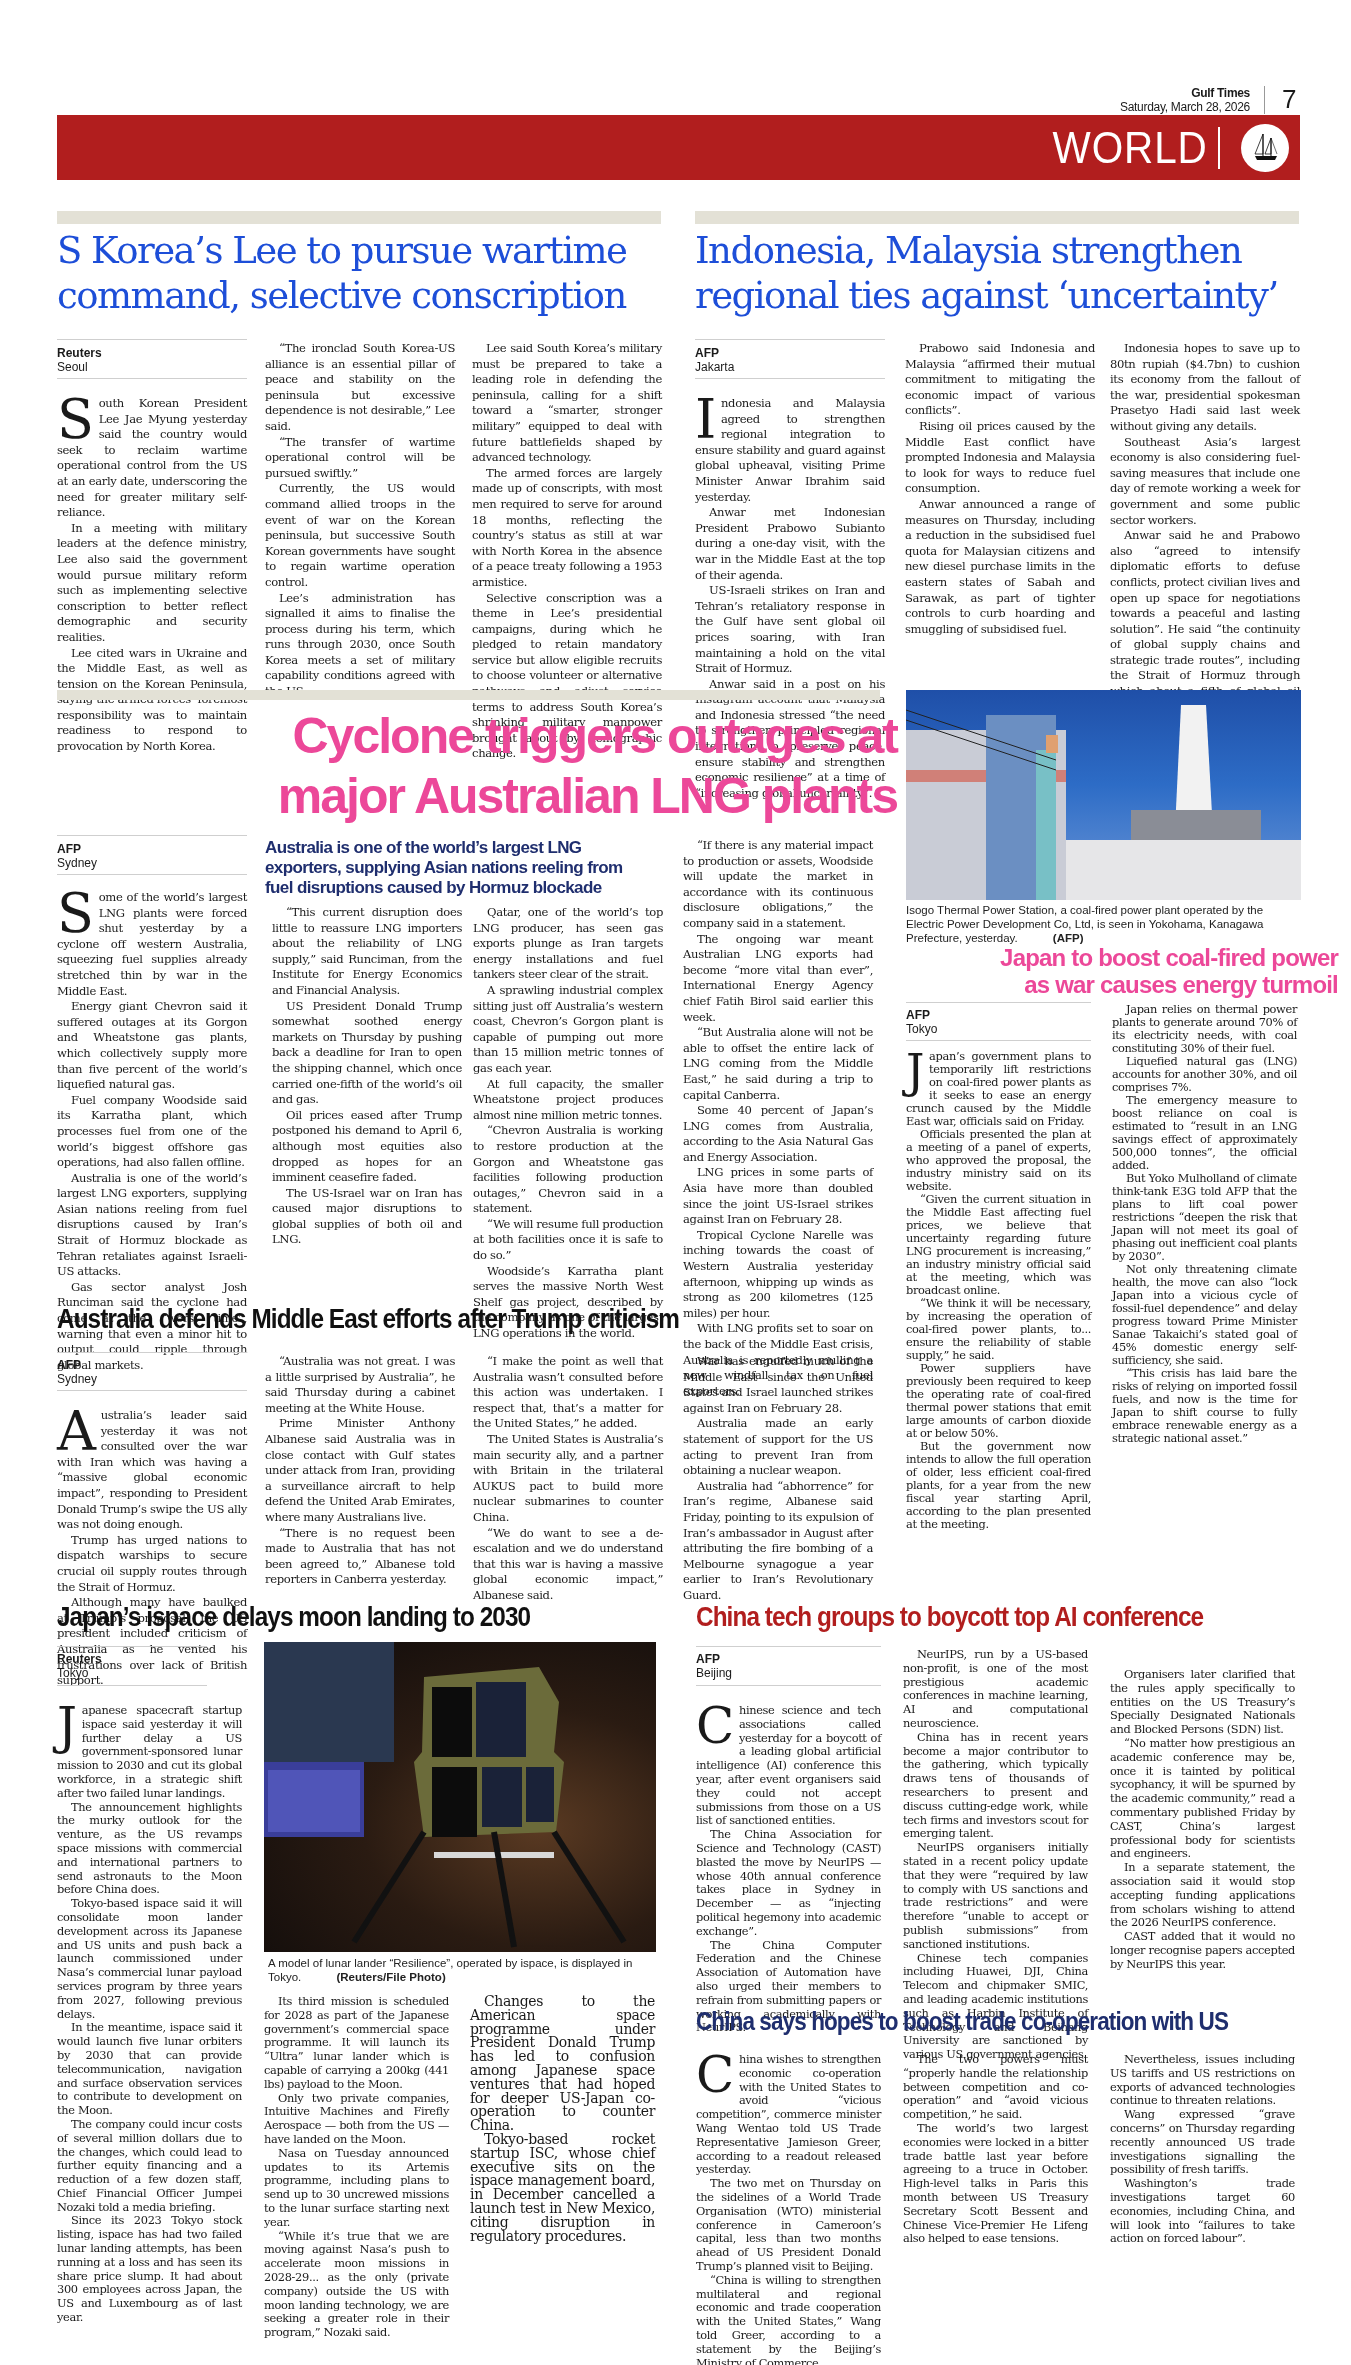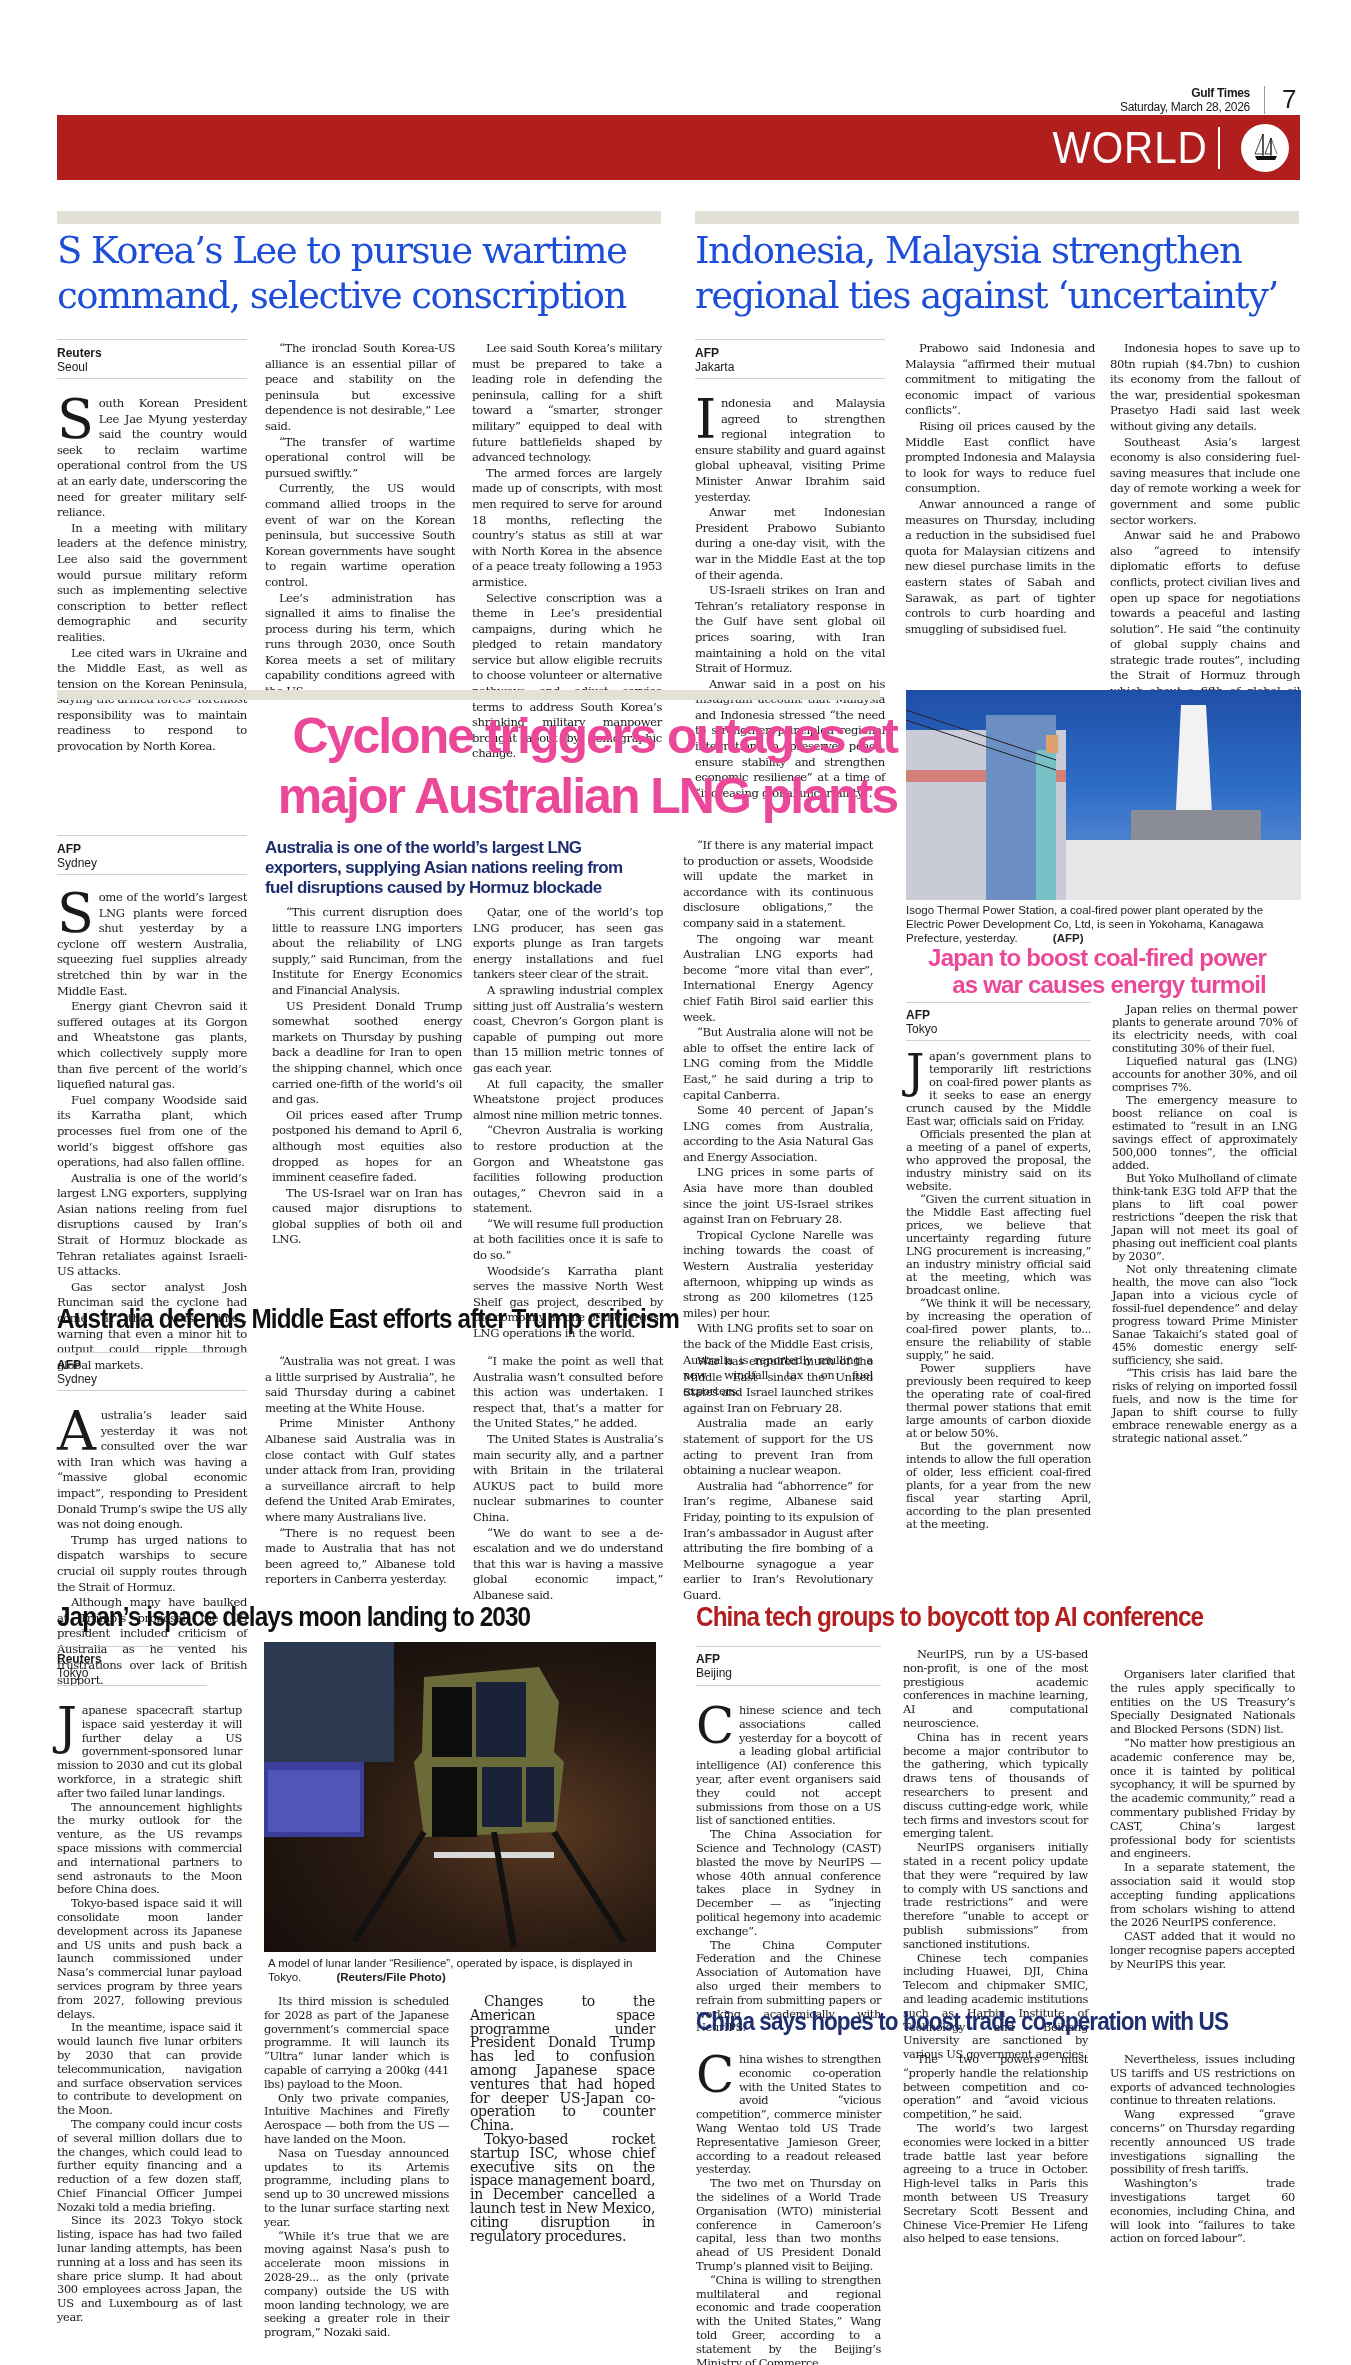--- a/index.html
+++ b/index.html
@@ -182,21 +182,21 @@
     <rect x="225" y="120" width="130" height="90" fill="#8a8d96"></rect>
     <rect x="160" y="150" width="235" height="60" fill="#e6e6e8"></rect>
     <line x1="0" y1="20" x2="150" y2="70" stroke="#222" stroke-width="1"></line>
     <line x1="0" y1="30" x2="150" y2="80" stroke="#222" stroke-width="1"></line>
   </svg>
 </div>
 <div class="abs caption" style="left:906px; top:903px; width:395px;">
   <span>Isogo Thermal Power Station, a coal-fired power plant operated by the Electric Power Development Co, Ltd, is seen in Yokohama, Kanagawa Prefecture, yesterday.</span>
   <b>(AFP)</b>
 </div>
-<div class="abs hl-serif-bold" style="left:866px; top:944px; width:400px; font-size:24px; line-height:27px; letter-spacing:-0.8px;">
+<div class="abs hl-serif-bold" style="left:938px; top:944px; width:400px; font-size:24px; line-height:27px; letter-spacing:-0.8px;">
   <div>Japan to boost coal-fired power</div>
   <div>as war causes energy turmoil</div>
 </div>
 <div class="abs thin-rule" style="left:906px; top:1002px; width:185px;"></div>
 <div class="abs" style="left:906px; top:1008px;">
   <div class="agency">AFP</div>
   <div class="dateline">Tokyo</div>
 </div>
 <div class="abs thin-rule" style="left:906px; top:1040px; width:185px;"></div>
 

